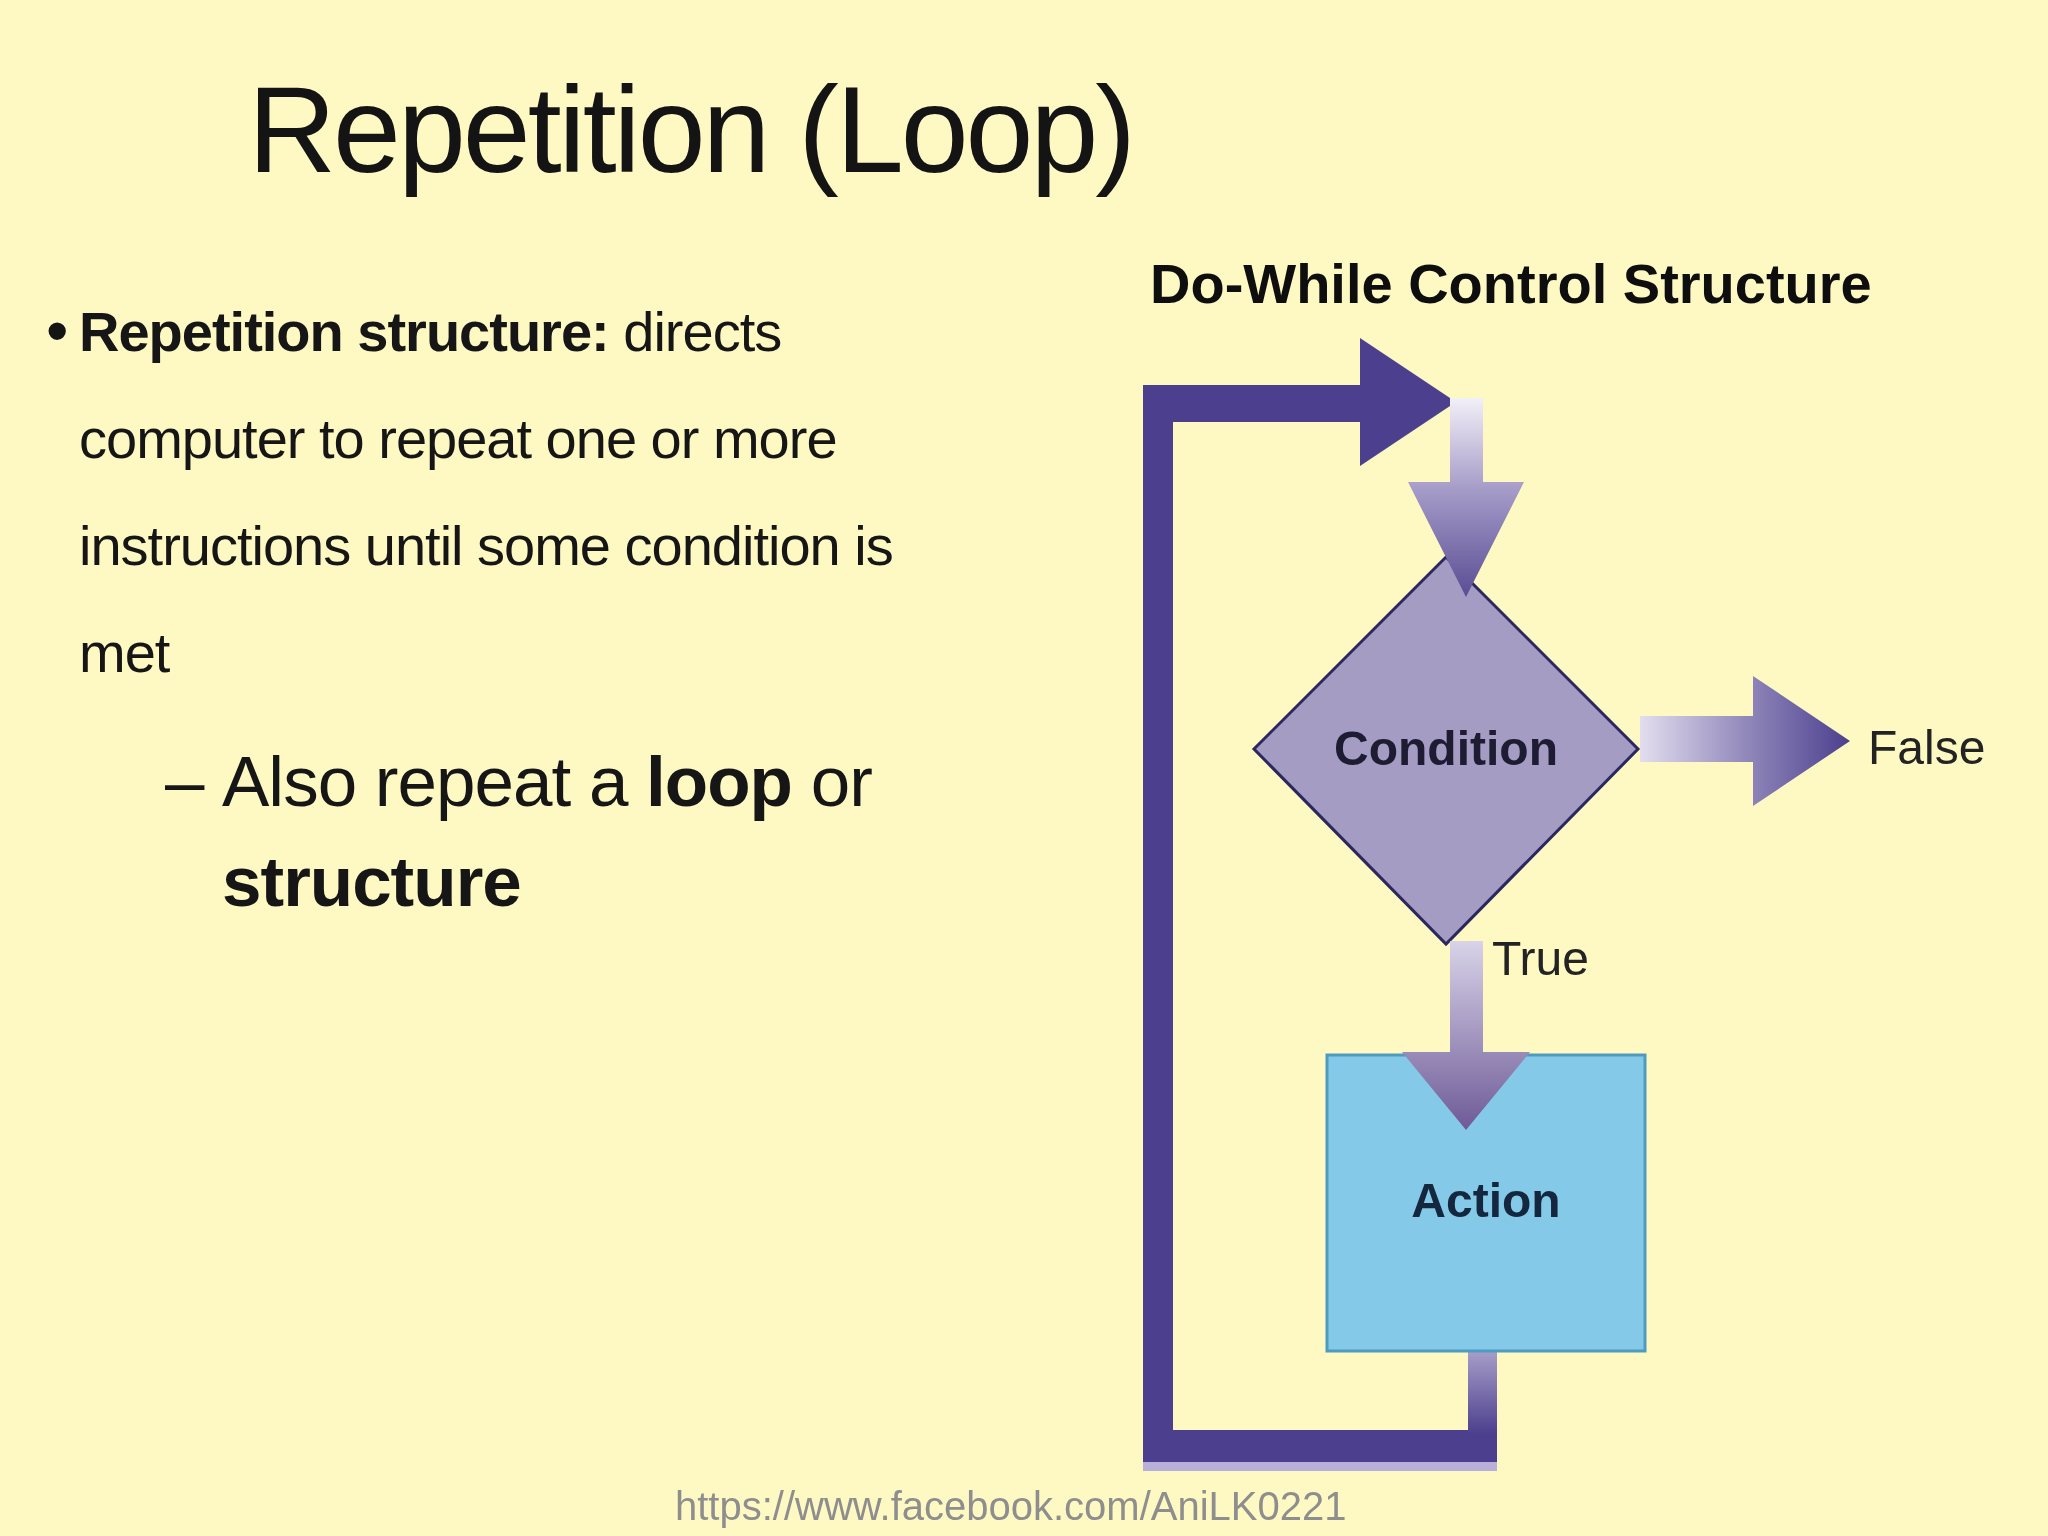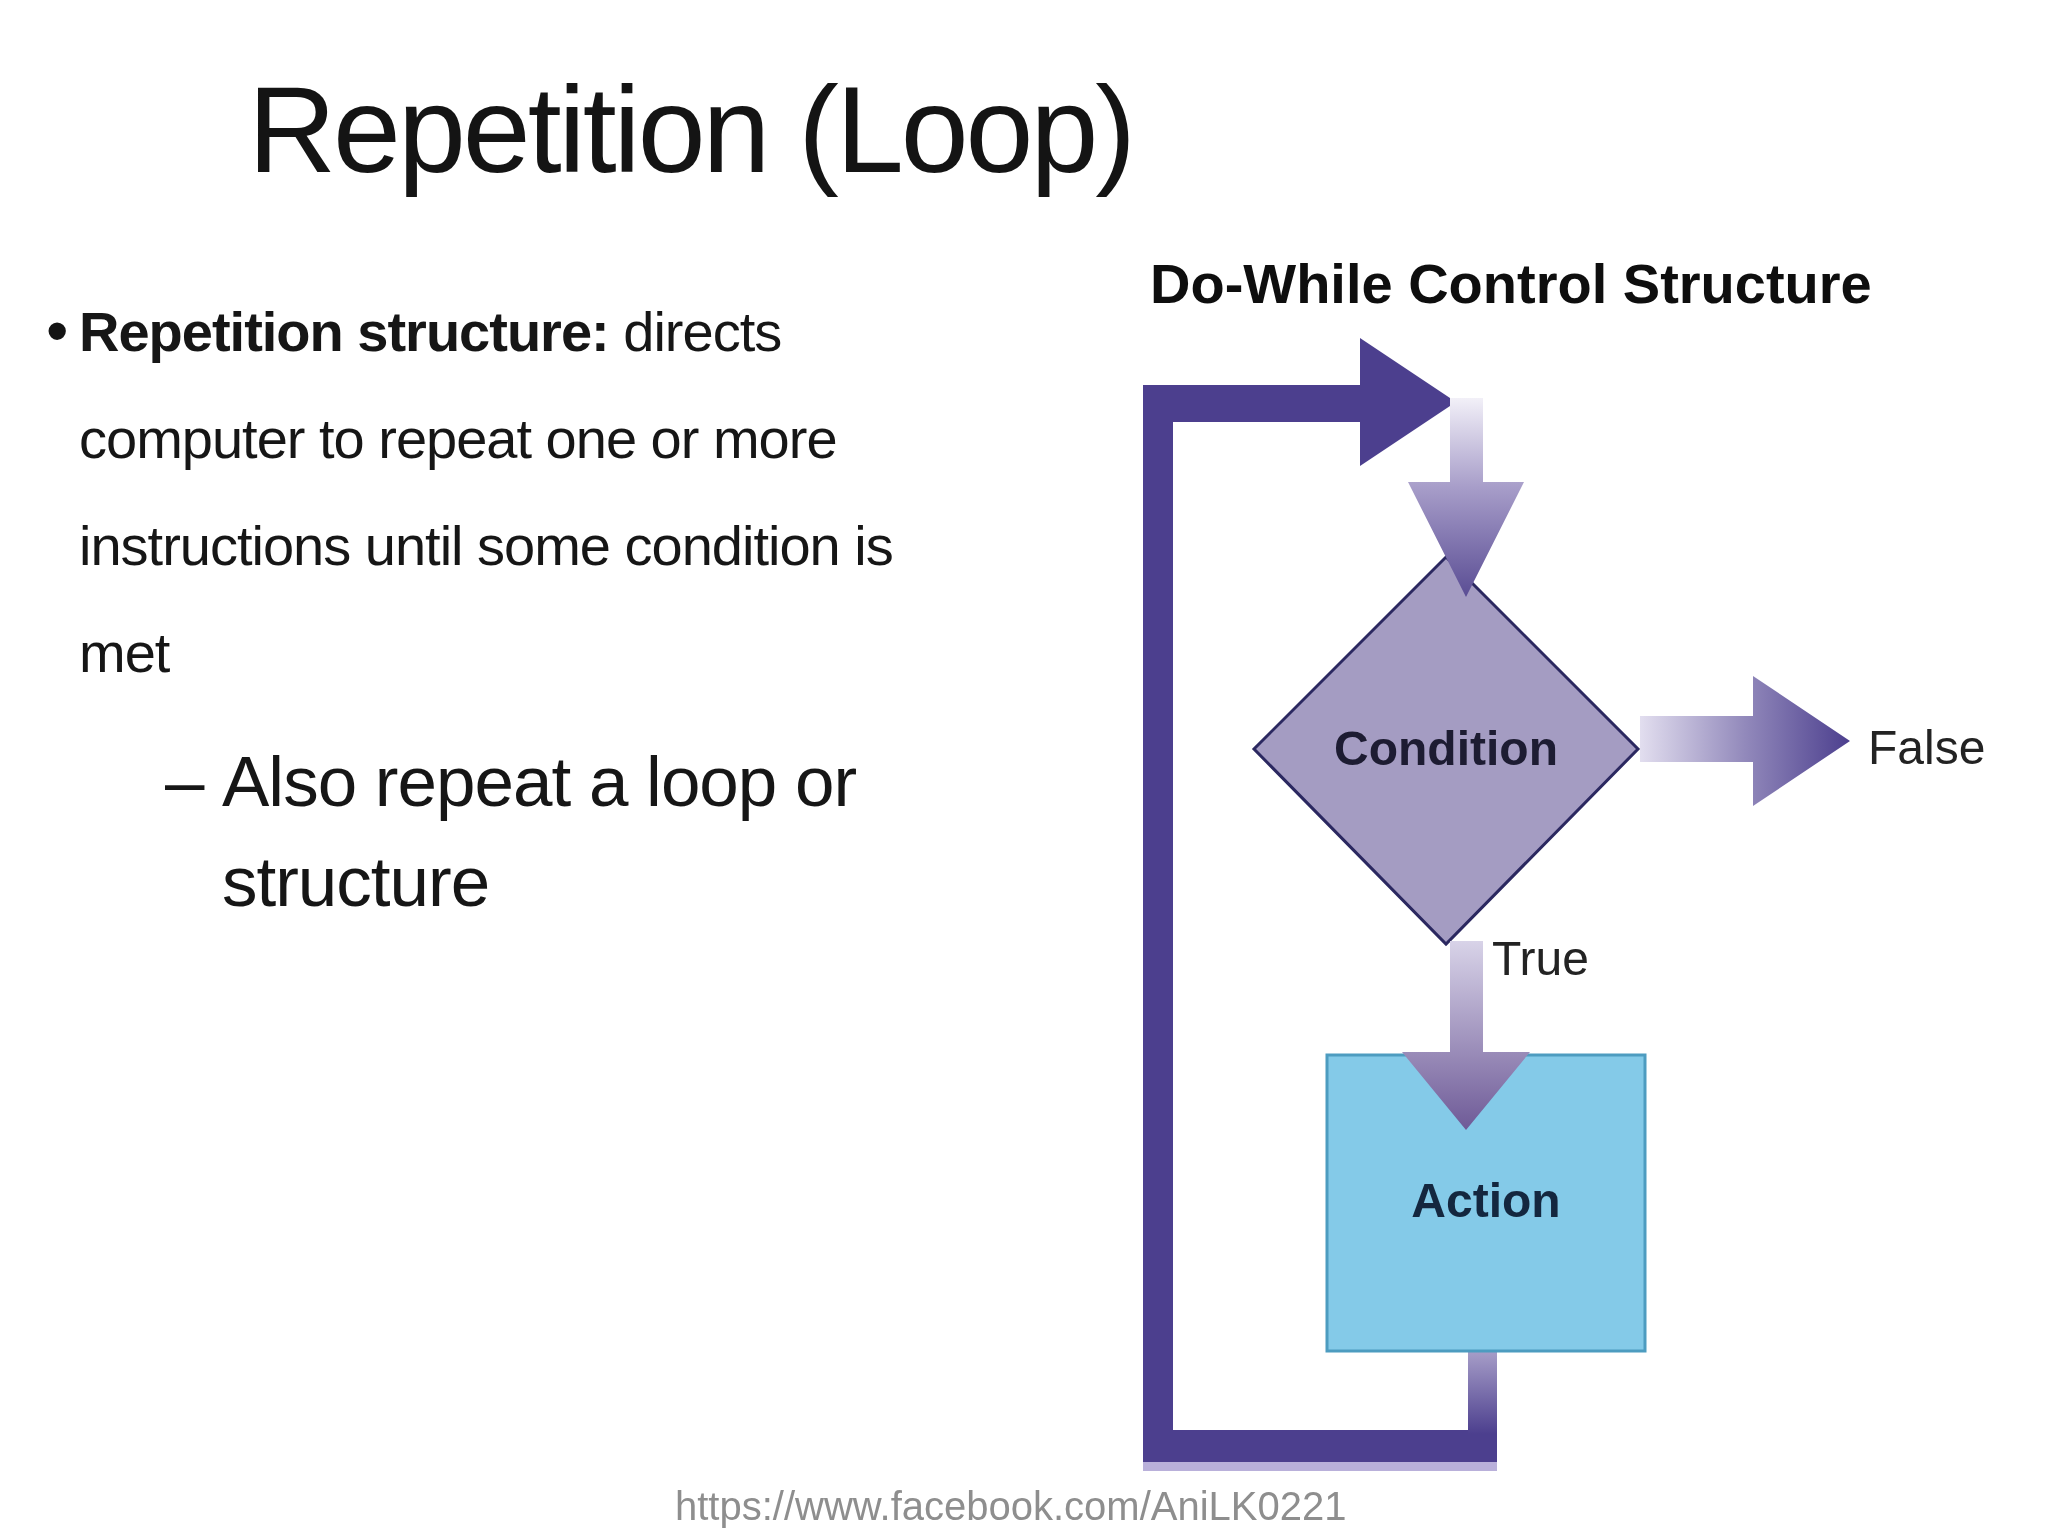--- a/index.html
+++ b/index.html
@@ -1,19 +1,19 @@
 <!DOCTYPE html>
 <html><head>
 <meta charset="utf-8">
 <style>
   html,body{margin:0;padding:0;background:#e8e8e8;}
   .slide{
     position:relative;
     width:2048px;height:1536px;
-    background:#ffffff;
+    background:#fef9c3;
     overflow:hidden;
     font-family:"Liberation Sans", sans-serif;
     color:#151515;
   }
   .page-title{
     position:absolute;
     left:248px;top:60px;
     font-size:122px;
     font-weight:400;
     letter-spacing:-3px;
@@ -52,21 +52,21 @@
     flex:0 0 auto;
     color:#161616;
   }
   .sub-text{
     width:745px;
     font-size:71px;
     line-height:100px;
     letter-spacing:-1px;
     color:#161616;
   }
-  .sub-text b{font-weight:400;}
+  .sub-text b{font-weight:700;}
   .footer-url{
     position:absolute;
     left:675px;top:1484px;
     font-size:40px;
     color:#8e8e8e;
     z-index:3;
     white-space:nowrap;
   }
   .flowchart{
     position:absolute;

